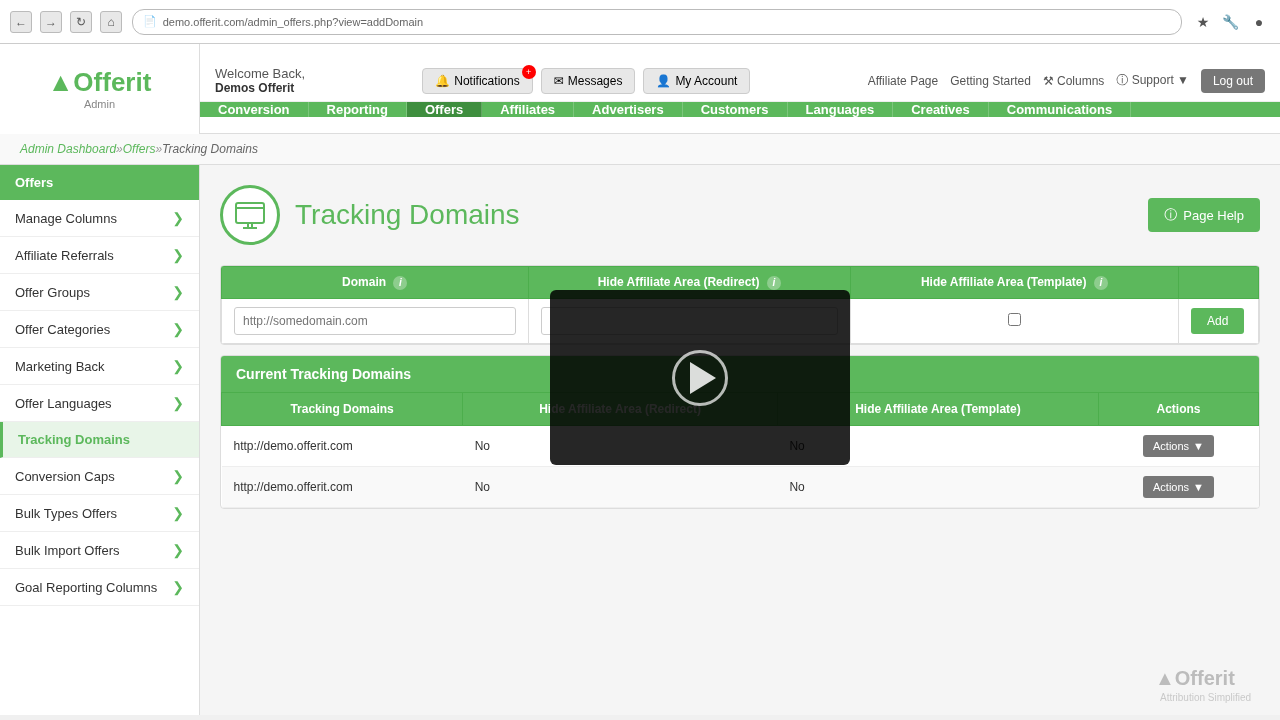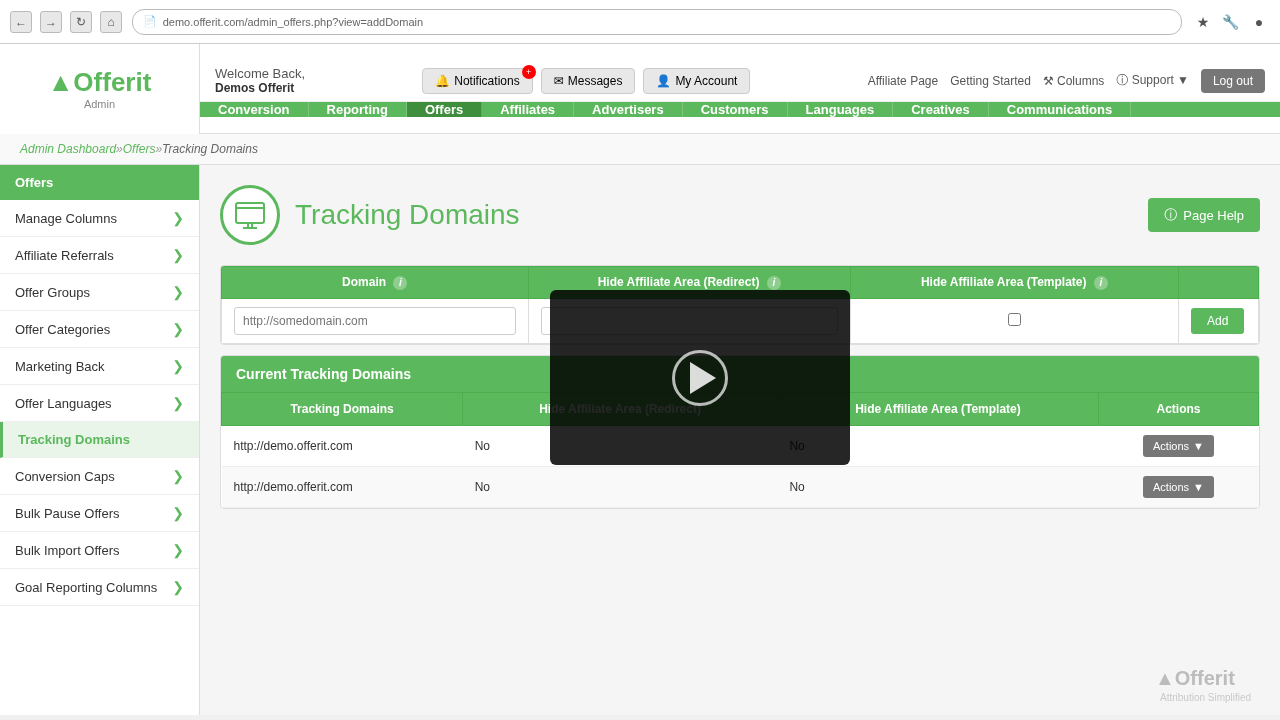--- a/index.html
+++ b/index.html
@@ -212,21 +212,21 @@
       <span class="sidebar-arrow">❯</span>
     </div>
     <div class="sidebar-item active">
       <span>Tracking Domains</span>
     </div>
     <div class="sidebar-item">
       <span>Conversion Caps</span>
       <span class="sidebar-arrow">❯</span>
     </div>
     <div class="sidebar-item">
-      <span>Bulk Pause Offers</span>
+      <span>Bulk Types Offers</span>
       <span class="sidebar-arrow">❯</span>
     </div>
     <div class="sidebar-item">
       <span>Bulk Import Offers</span>
       <span class="sidebar-arrow">❯</span>
     </div>
     <div class="sidebar-item">
       <span>Goal Reporting Columns</span>
       <span class="sidebar-arrow">❯</span>
     </div>

